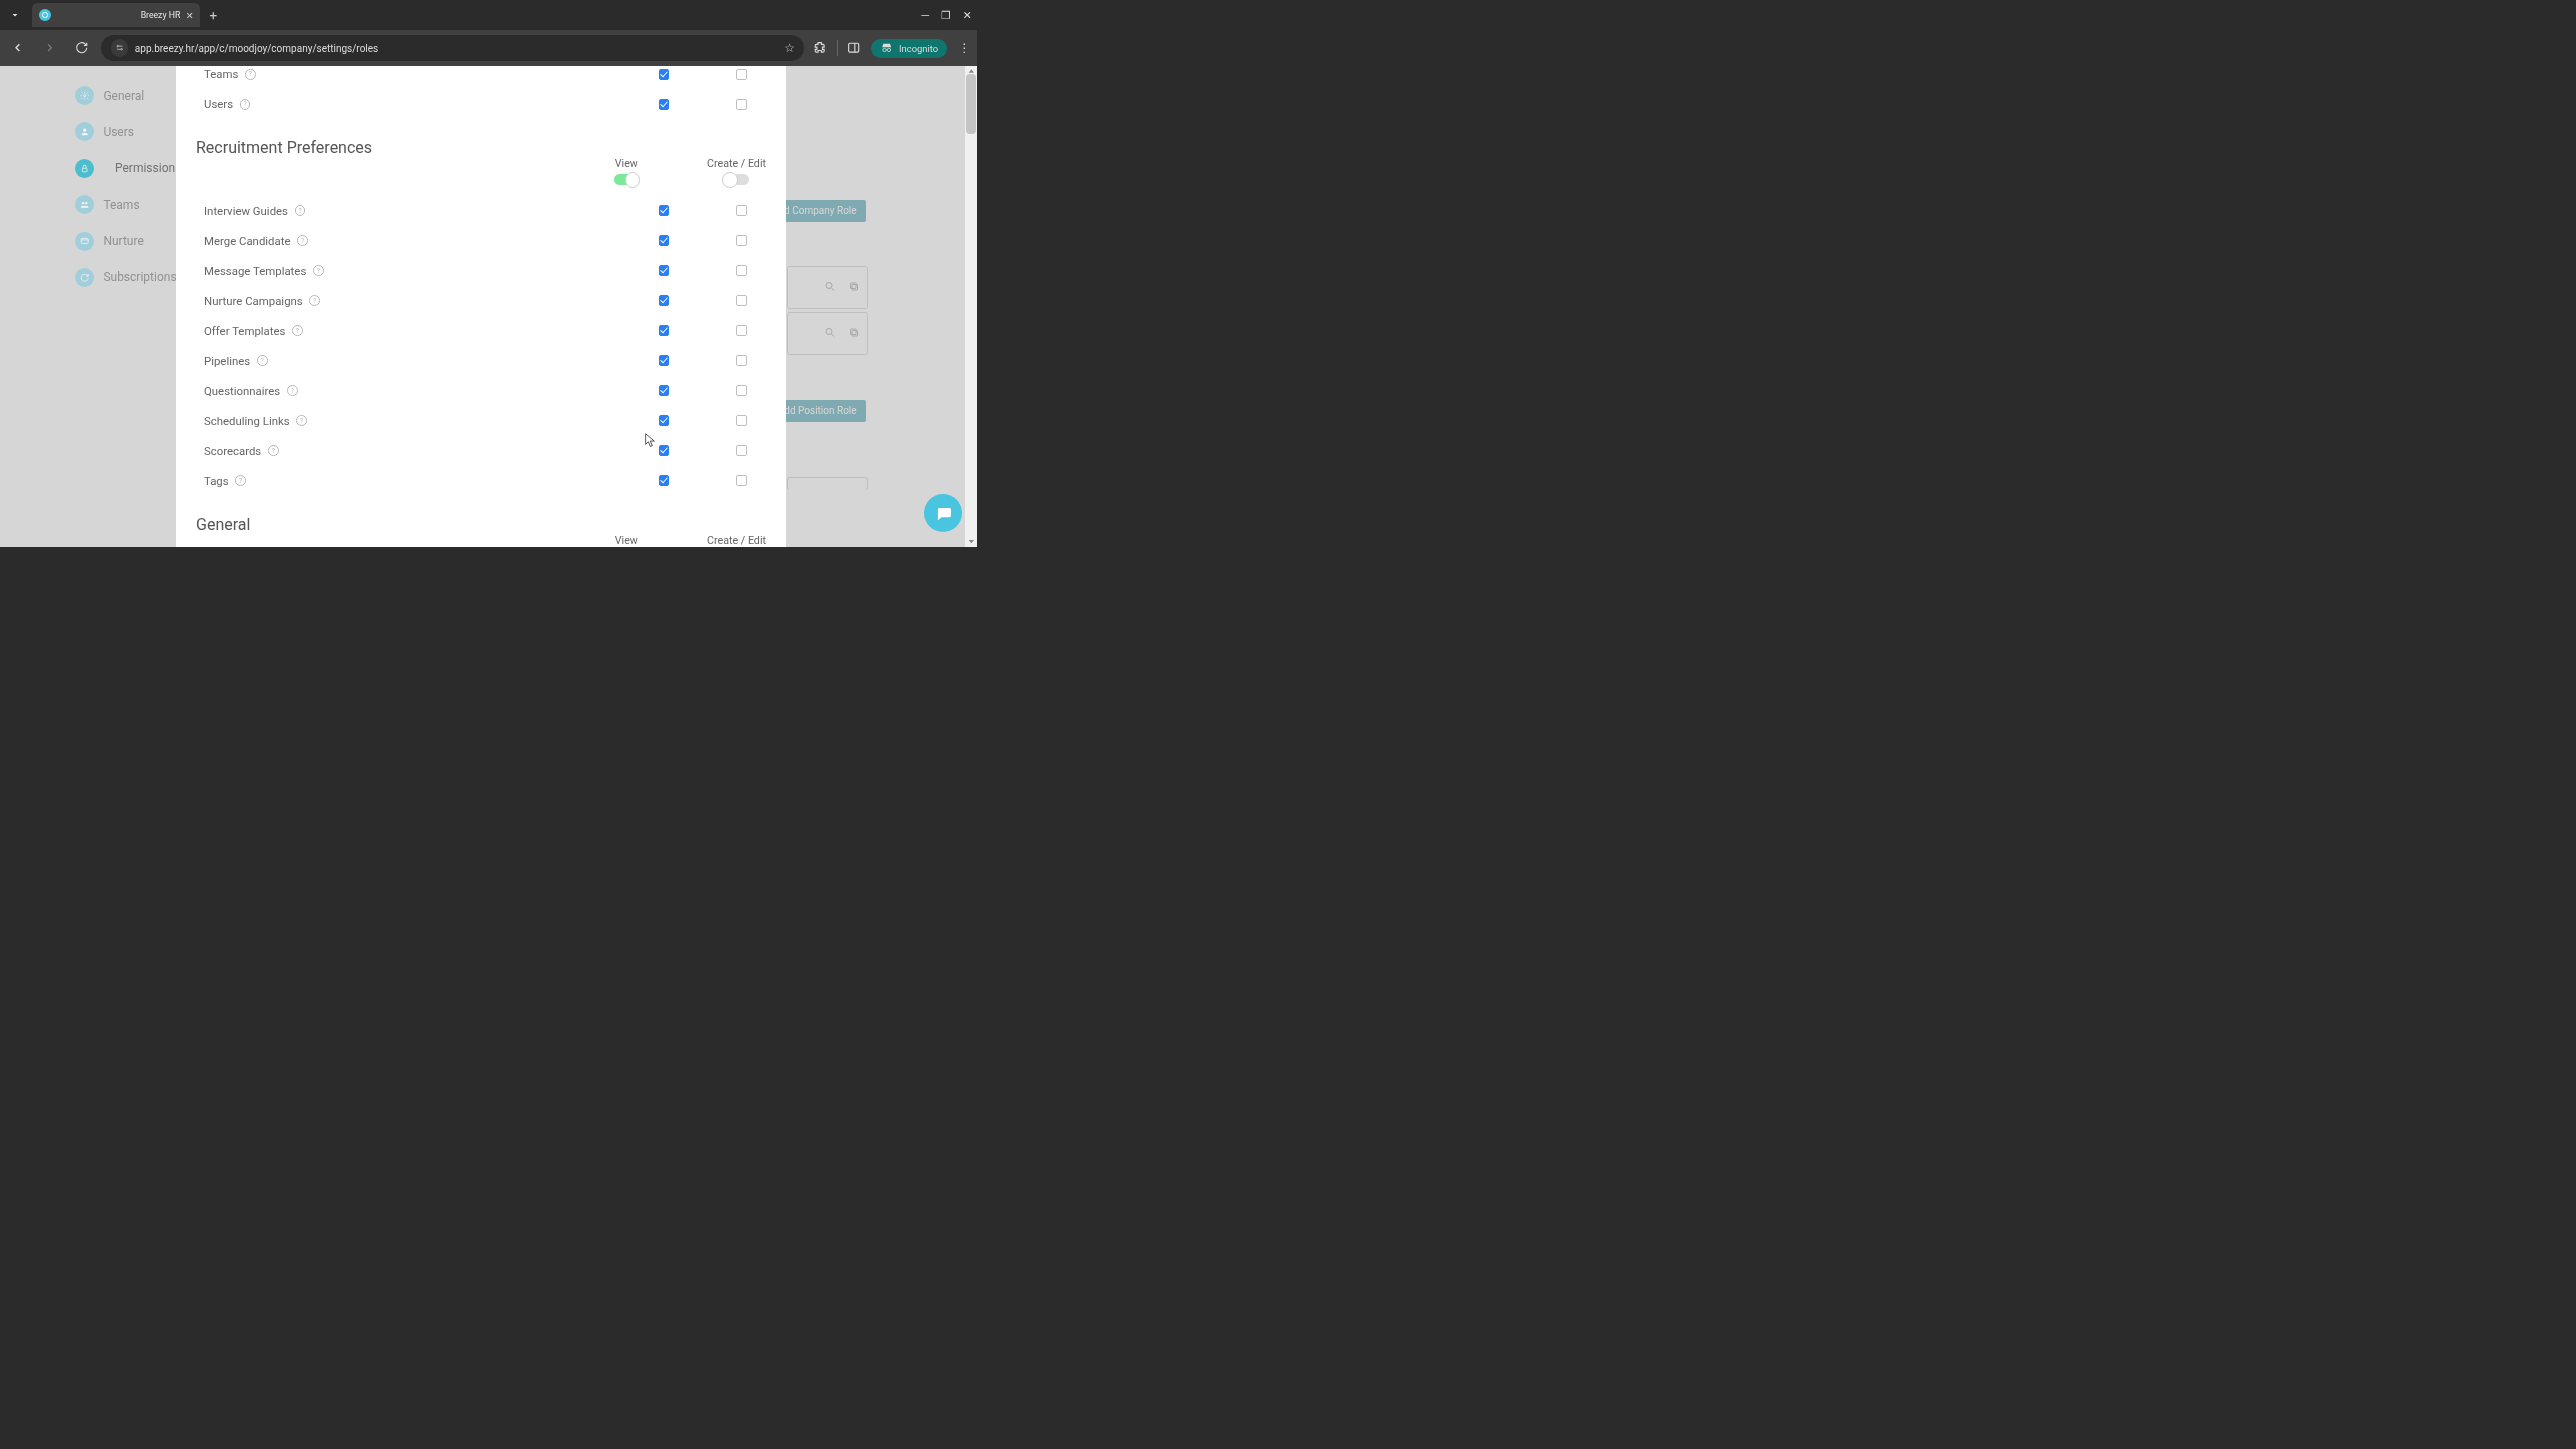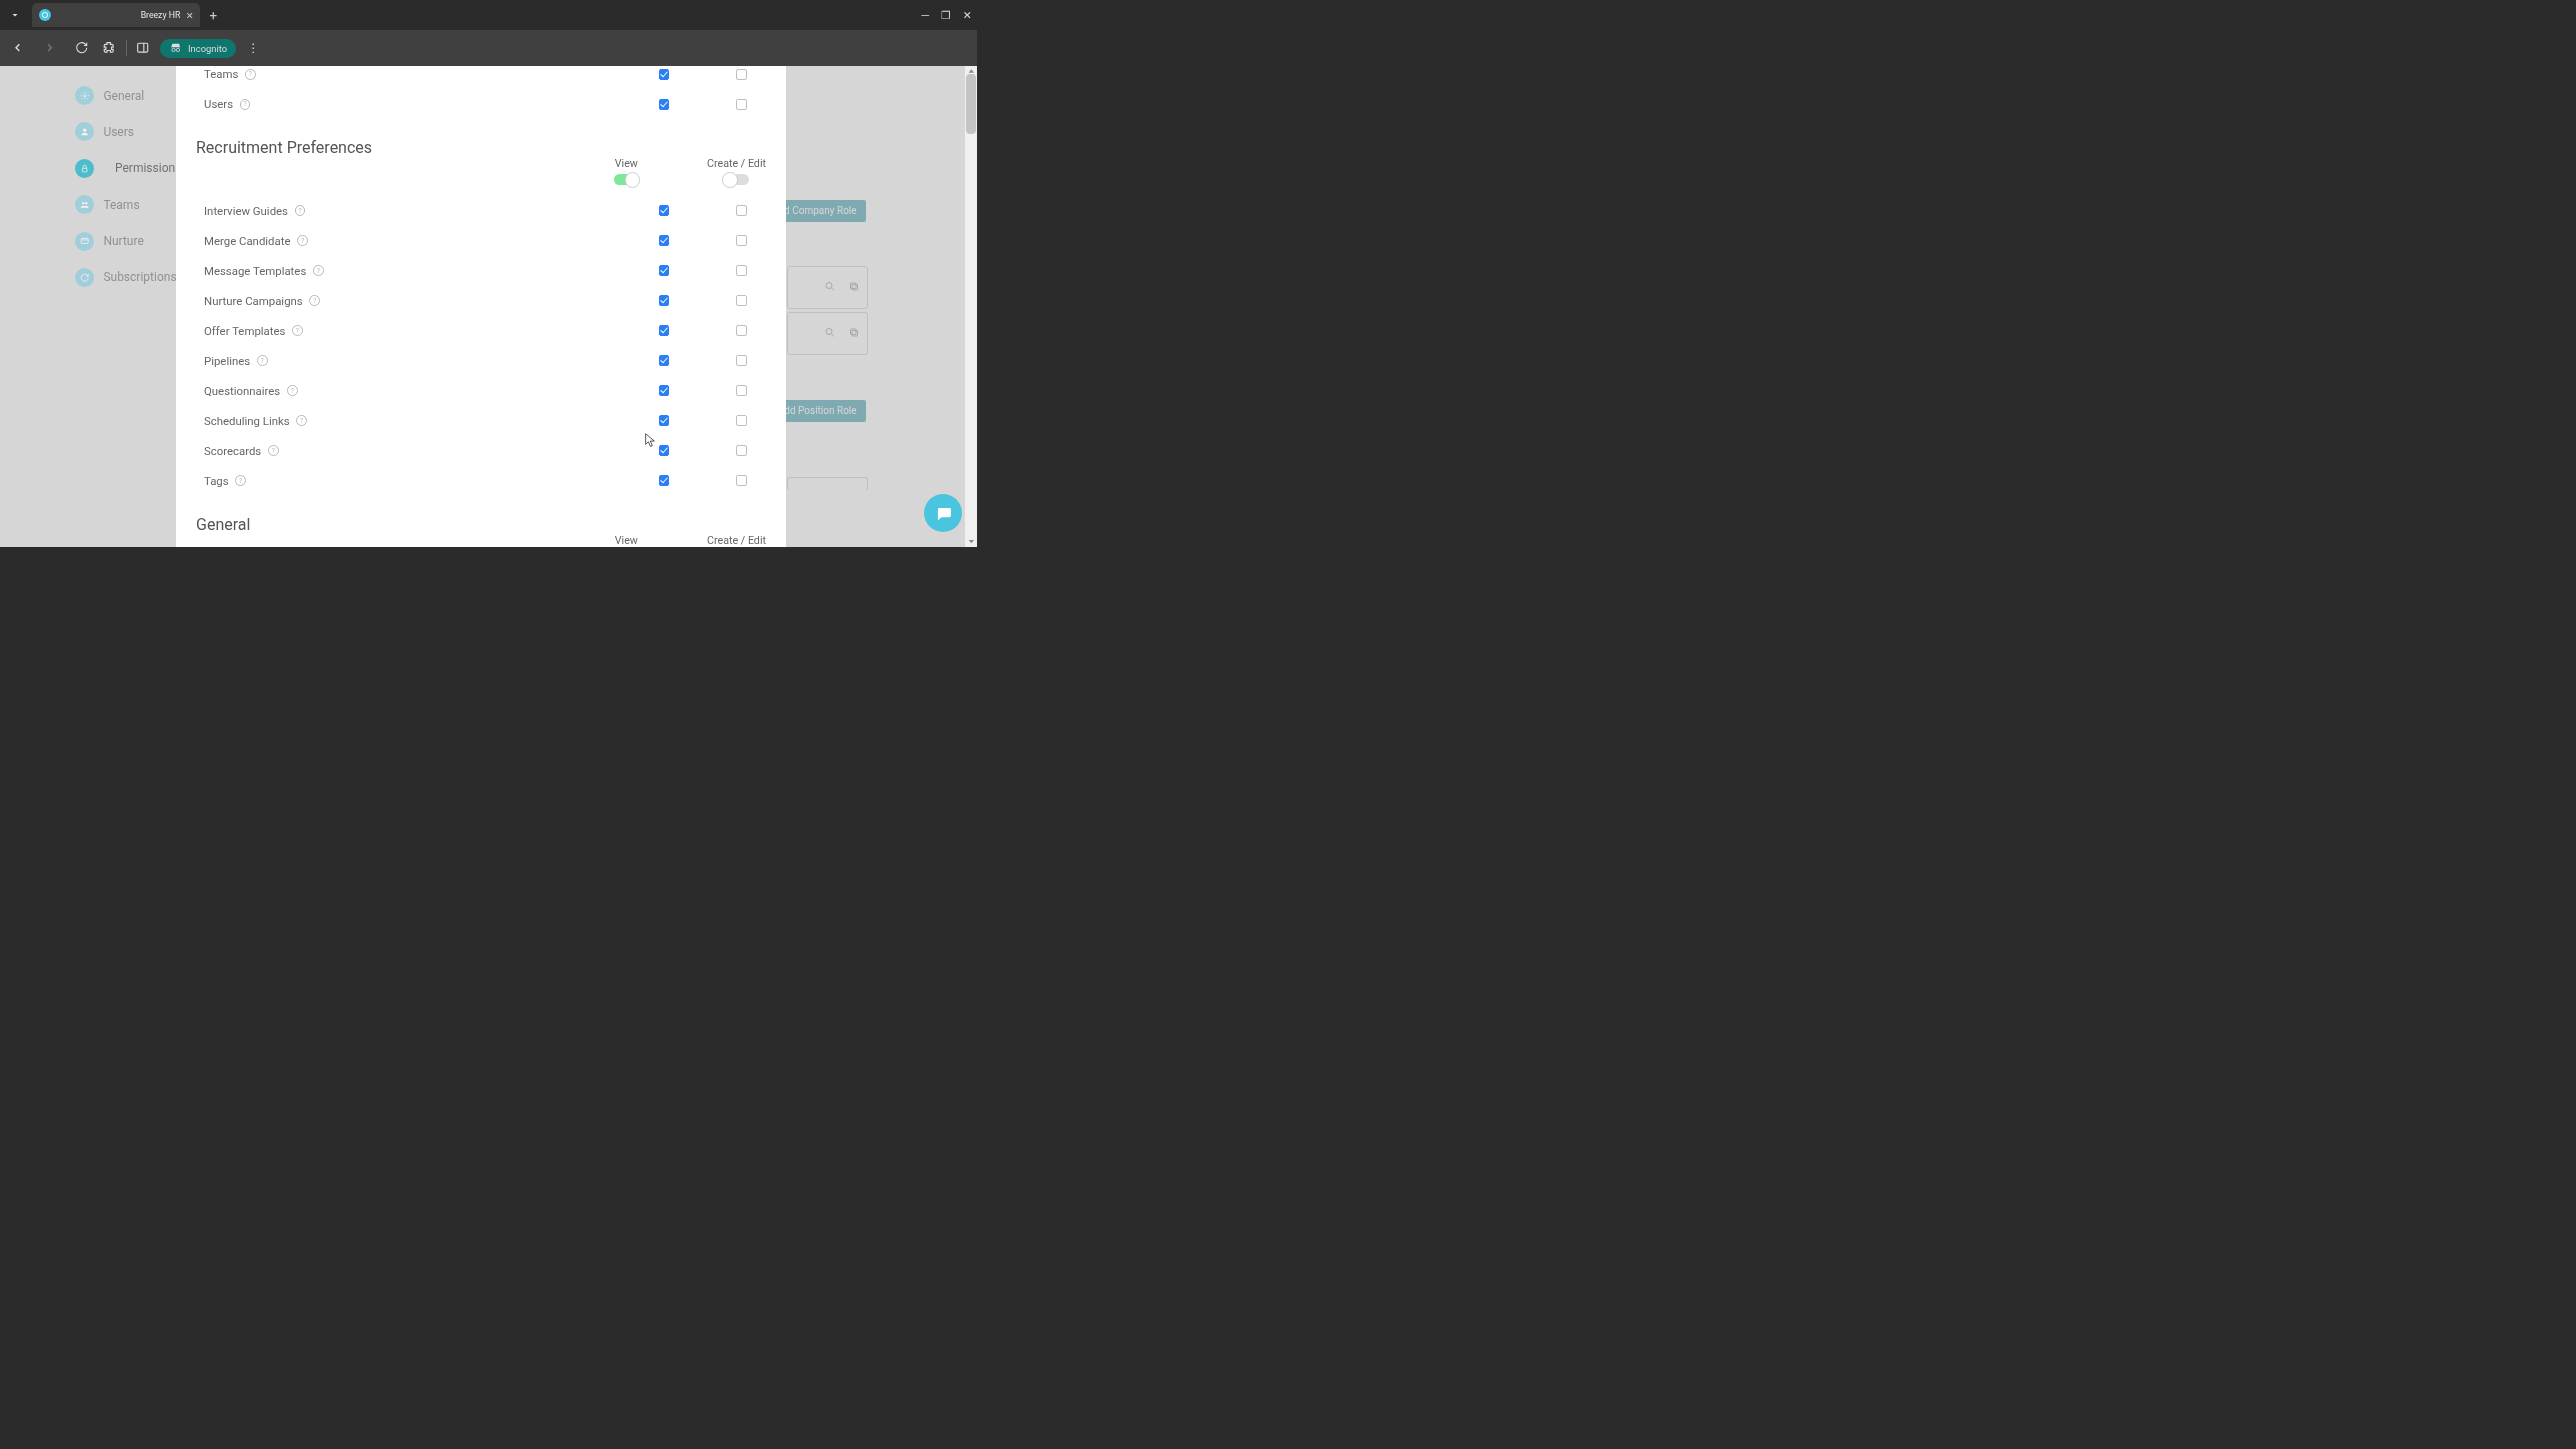--- a/index.html
+++ b/index.html
@@ -304,20 +304,32 @@
     <svg width="13.4" height="13.4" viewBox="0 0 24 24" fill="none" stroke="#777" stroke-width="2.5">
         <path d="M9 6l6 6-6 6"></path>
       </svg>
   </div>
   <div class="nav-btn">
     <svg width="13.4" height="13.4" viewBox="0 0 24 24" fill="none" stroke="#ddd" stroke-width="2">
         <path d="M21 12a9 9 0 1 1-3-6.7L21 8"></path>
         <path d="M21 3v5h-5"></path>
       </svg>
   </div>
+  <div class="url-bar">
+    <div class="url-lock">
+      <svg width="9.4" height="9.4" viewBox="0 0 24 24" fill="none" stroke="#ccc" stroke-width="2">
+          <circle cx="7" cy="8" r="2"></circle>
+          <path d="M9 8h10"></path>
+          <circle cx="17" cy="16" r="2"></circle>
+          <path d="M5 16h10"></path>
+        </svg>
+    </div>
+    <span class="url-text">app.breezy.hr/app/c/moodjoy/company/settings/roles</span>
+    <span style="color:#ccc;font-size:12px;">☆</span>
+  </div>
   <div class="toolbar-right">
     <div class="toolbar-icon">
       <svg width="13.4" height="13.4" viewBox="0 0 24 24" fill="none" stroke="#ddd" stroke-width="2">
           <path d="M9 3h6v3h3a2 2 0 012 2v3h-3v4h3v3a2 2 0 01-2 2h-3v-3H9v3H6a2 2 0 01-2-2v-3h3v-4H4V8a2 2 0 012-2h3V3z"></path>
         </svg>
     </div>
     <div class="toolbar-sep"></div>
     <div class="toolbar-icon">
       <svg width="13.4" height="13.4" viewBox="0 0 24 24" fill="none" stroke="#ddd" stroke-width="2">
           <rect x="3" y="4" width="18" height="16" rx="2"></rect>

